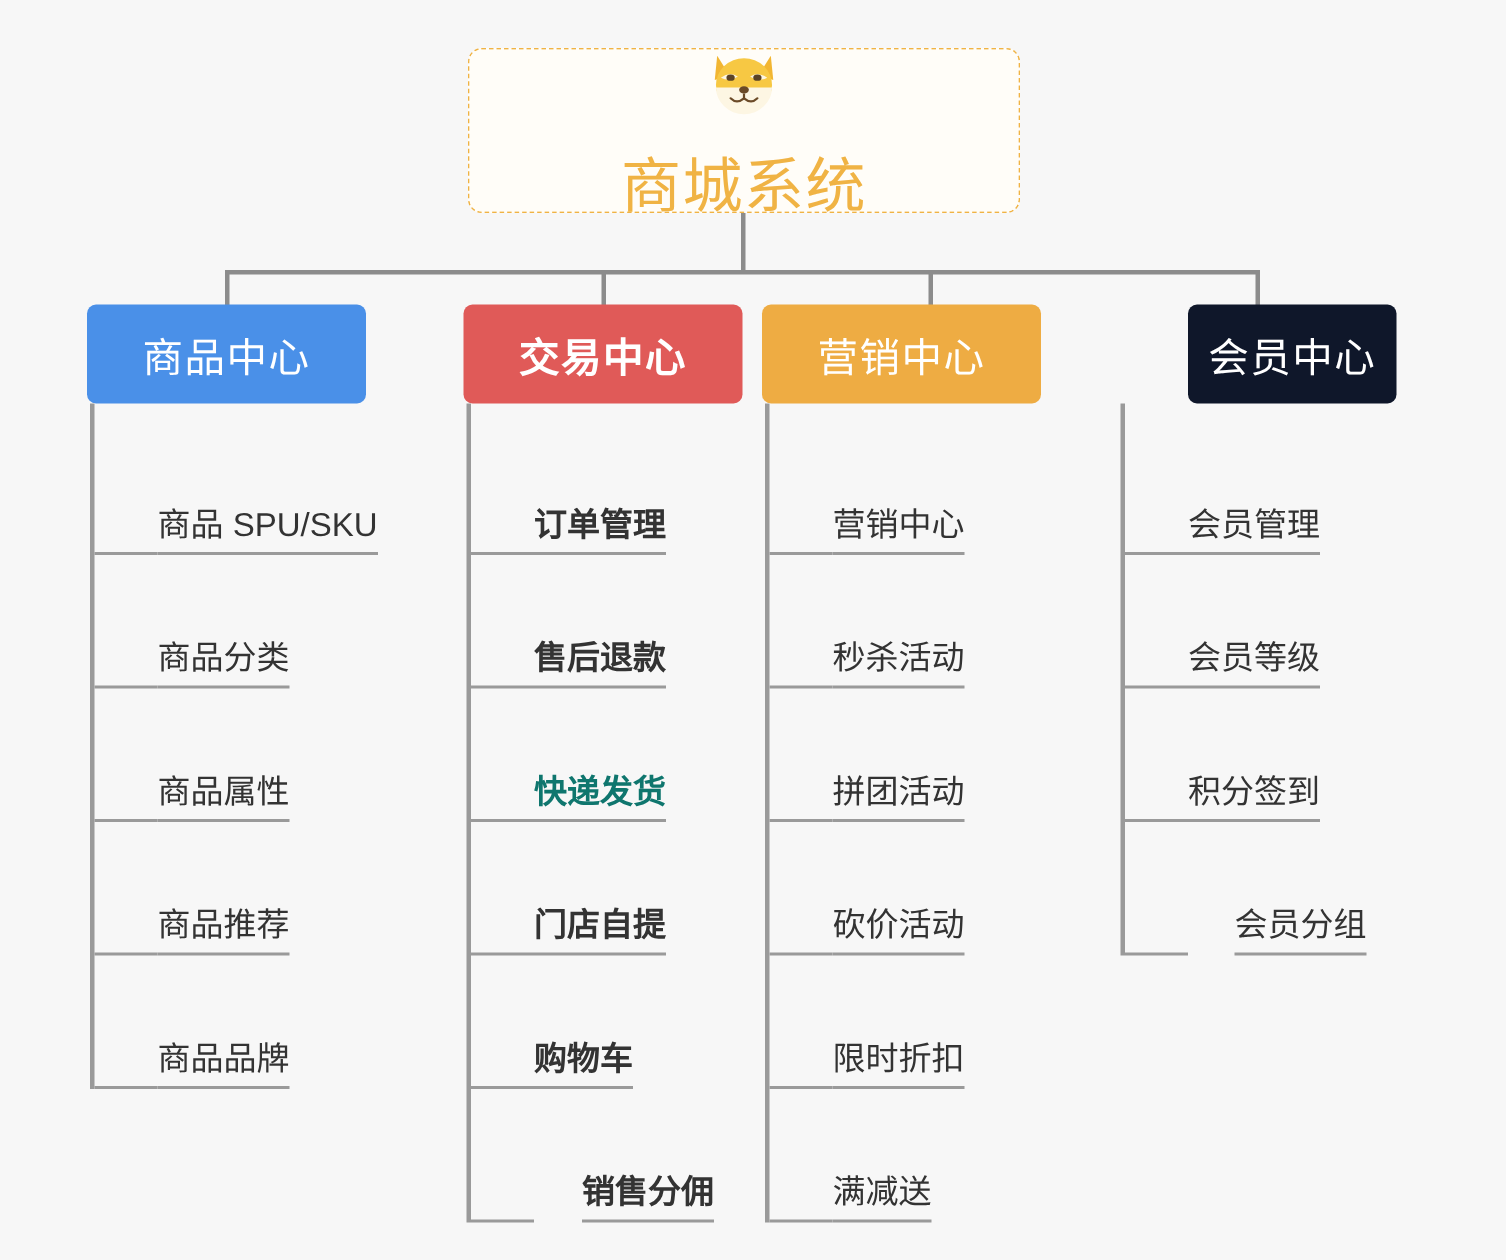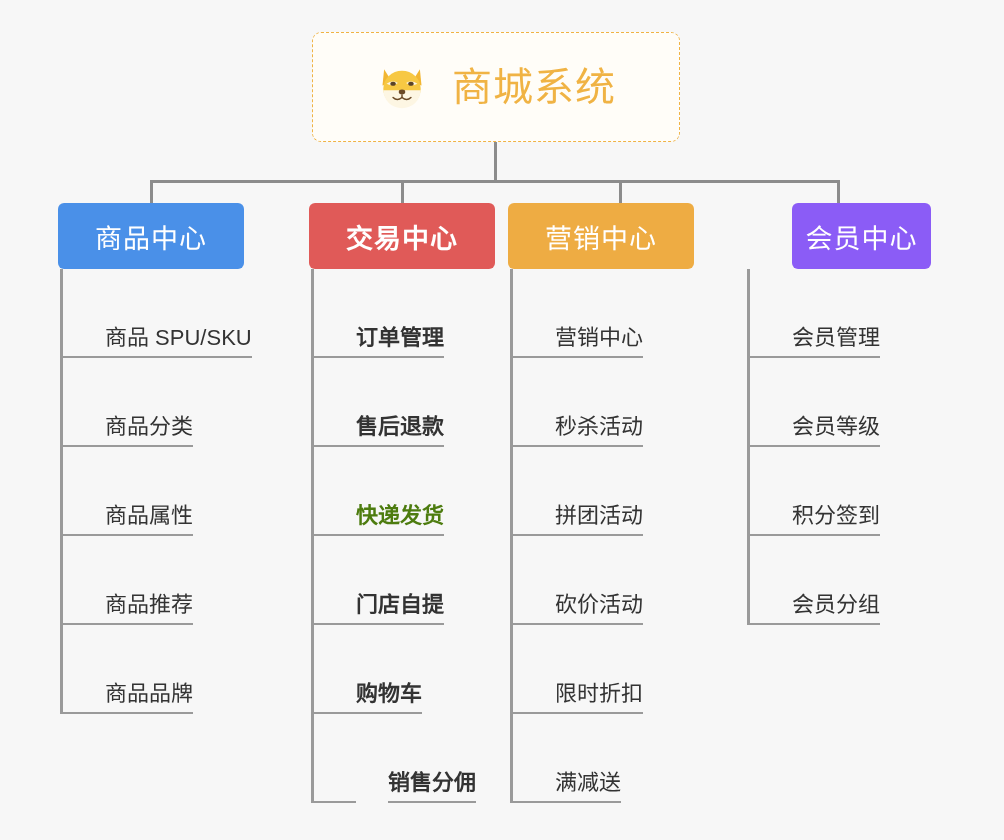--- a/index.html
+++ b/index.html
@@ -30,20 +30,21 @@
     width: 368px;
     height: 110px;
     box-sizing: border-box;
     background: #fffdf8;
     border: 1px dashed #f0b344;
     border-radius: 9px;
     display: flex;
     align-items: center;
     justify-content: center;
     gap: 24px;
+    flex-direction: column;
   }
   .root-icon {
     width: 52px;
     height: 52px;
     flex: 0 0 52px;
     position: relative;
     display: block;
   }
   .root-icon svg { display: block; width: 52px; height: 52px; }
   .root-title {
@@ -77,21 +78,21 @@
     color: #ffffff;
     font-size: 27px;
     letter-spacing: 1px;
     white-space: nowrap;
     box-sizing: border-box;
   }
   .col-body {
     position: relative;
     margin-left: 2px;
     border-left: 3px solid #9a9a9a;
-    padding-top: 0;
+    padding-top: 12px;
   }
   .leaf {
     height: 89px;
     position: relative;
     display: flex;
     align-items: flex-end;
     padding-left: 42px;
     box-sizing: border-box;
   }
   .leaf-text {
@@ -174,21 +175,21 @@
       <span>交易中心</span>
     </div>
     <div class="col-body" style="border-left-color: rgb(154, 154, 154);">
       <div class="leaf" style="--stub: #9a9a9a;">
           <span class="leaf-text" style="border-bottom-color: rgb(154, 154, 154); color: rgb(51, 51, 51);">订单管理</span>
         </div>
       <div class="leaf" style="--stub: #9a9a9a;">
           <span class="leaf-text" style="border-bottom-color: rgb(154, 154, 154); color: rgb(51, 51, 51);">售后退款</span>
         </div>
       <div class="leaf" style="--stub: #9a9a9a;">
-          <span class="leaf-text" style="border-bottom-color: rgb(154, 154, 154); color: #4d7c0f;">快递发货</span>
+          <span class="leaf-text" style="border-bottom-color: rgb(154, 154, 154); color: #0f766e;">快递发货</span>
         </div>
       <div class="leaf" style="--stub: #9a9a9a;">
           <span class="leaf-text" style="border-bottom-color: rgb(154, 154, 154); color: rgb(51, 51, 51);">门店自提</span>
         </div>
       <div class="leaf" style="--stub: #9a9a9a;">
           <span class="leaf-text" style="border-bottom-color: rgb(154, 154, 154); color: rgb(51, 51, 51);">购物车</span>
         </div>
       <div class="leaf" style="--stub: #9a9a9a;">
           <span class="leaf-text" style="border-bottom-color: rgb(154, 154, 154); color: rgb(51, 51, 51); margin-left: 32px;">销售分佣</span>
         </div>
@@ -215,32 +216,32 @@
       <div class="leaf" style="--stub: #9a9a9a;">
           <span class="leaf-text" style="border-bottom-color: rgb(154, 154, 154); color: rgb(51, 51, 51);">限时折扣</span>
         </div>
       <div class="leaf" style="--stub: #9a9a9a;">
           <span class="leaf-text" style="border-bottom-color: rgb(154, 154, 154); color: rgb(51, 51, 51);">满减送</span>
         </div>
     </div>
   </div>
 
   <div class="column" style="left:745px;">
-    <div class="col-head" style="background: #8b5cf6; margin-left: 47px;">
+    <div class="col-head" style="background: #0f172a; margin-left: 47px;">
       <span>会员中心</span>
     </div>
     <div class="col-body" style="border-left-color: rgb(154, 154, 154);">
       <div class="leaf" style="--stub: #9a9a9a;">
           <span class="leaf-text" style="border-bottom-color: rgb(154, 154, 154); color: rgb(51, 51, 51);">会员管理</span>
         </div>
       <div class="leaf" style="--stub: #9a9a9a;">
           <span class="leaf-text" style="border-bottom-color: rgb(154, 154, 154); color: rgb(51, 51, 51);">会员等级</span>
         </div>
       <div class="leaf" style="--stub: #9a9a9a;">
           <span class="leaf-text" style="border-bottom-color: rgb(154, 154, 154); color: rgb(51, 51, 51);">积分签到</span>
         </div>
       <div class="leaf" style="--stub: #9a9a9a;">
-          <span class="leaf-text" style="border-bottom-color: rgb(154, 154, 154); color: rgb(51, 51, 51);">会员分组</span>
+          <span class="leaf-text" style="border-bottom-color: rgb(154, 154, 154); color: rgb(51, 51, 51); margin-left: 31px;">会员分组</span>
         </div>
     </div>
   </div>
 
 </div>
 
 </body></html>

